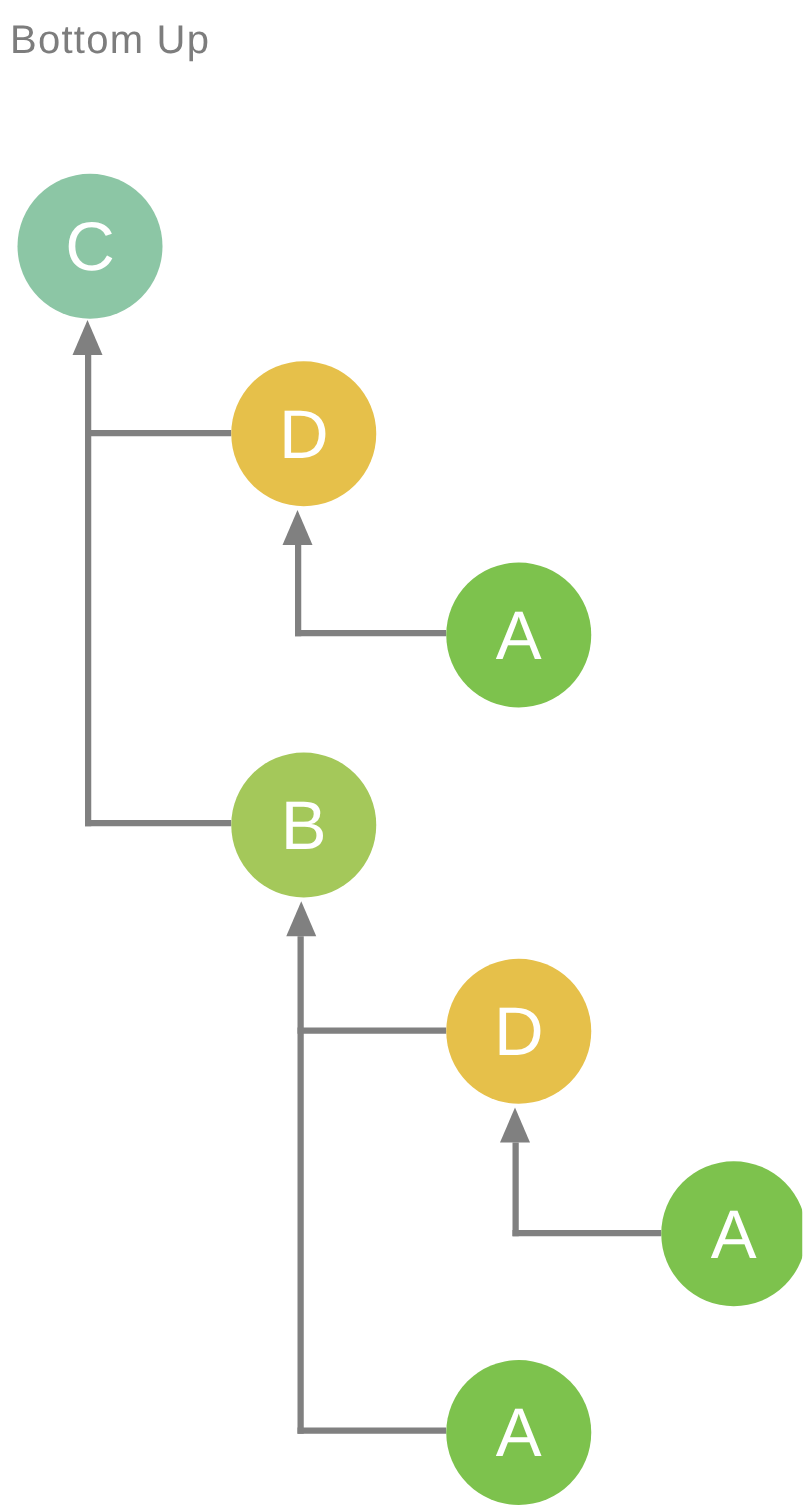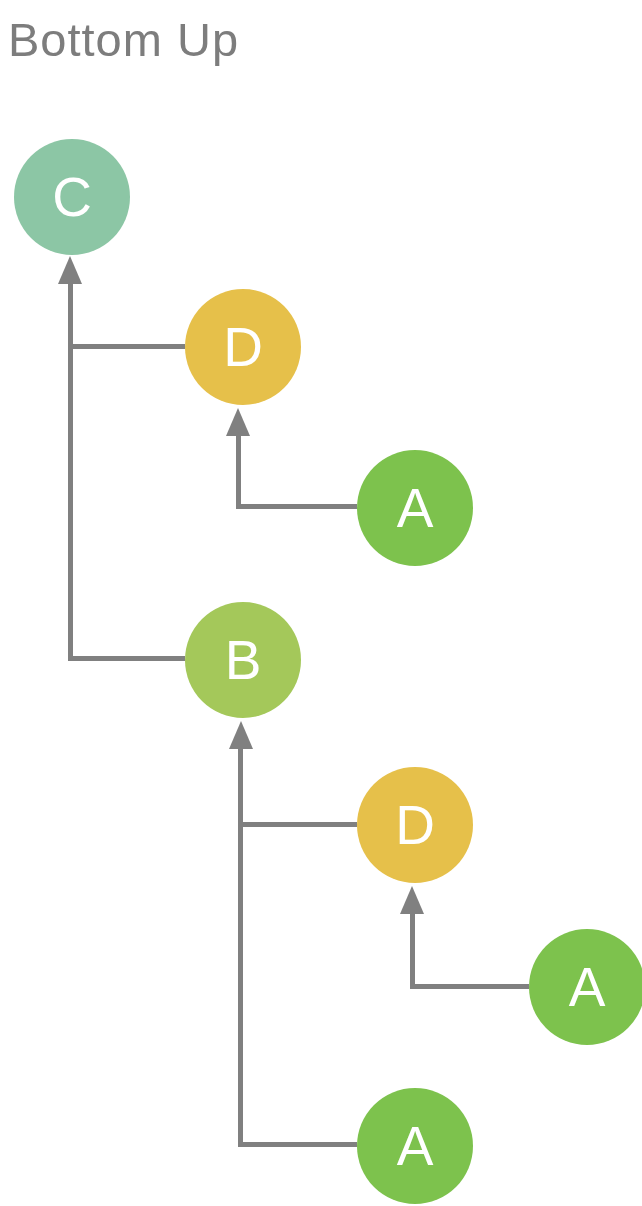--- a/index.html
+++ b/index.html
@@ -12,21 +12,21 @@
     position: relative;
     width: 642px;
     height: 1206px;
     background: #ffffff;
     overflow: hidden;
   }
   .diagram-title {
     position: absolute;
     left: 8px;
     top: 14px;
-    font-size: 47px;
+    font-size: 32px;
     font-weight: 300;
     letter-spacing: 1px;
     line-height: 1.1;
     color: #7d7d7d;
     white-space: nowrap;
   }
   .node {
     position: absolute;
     width: 116px;
     height: 116px;

